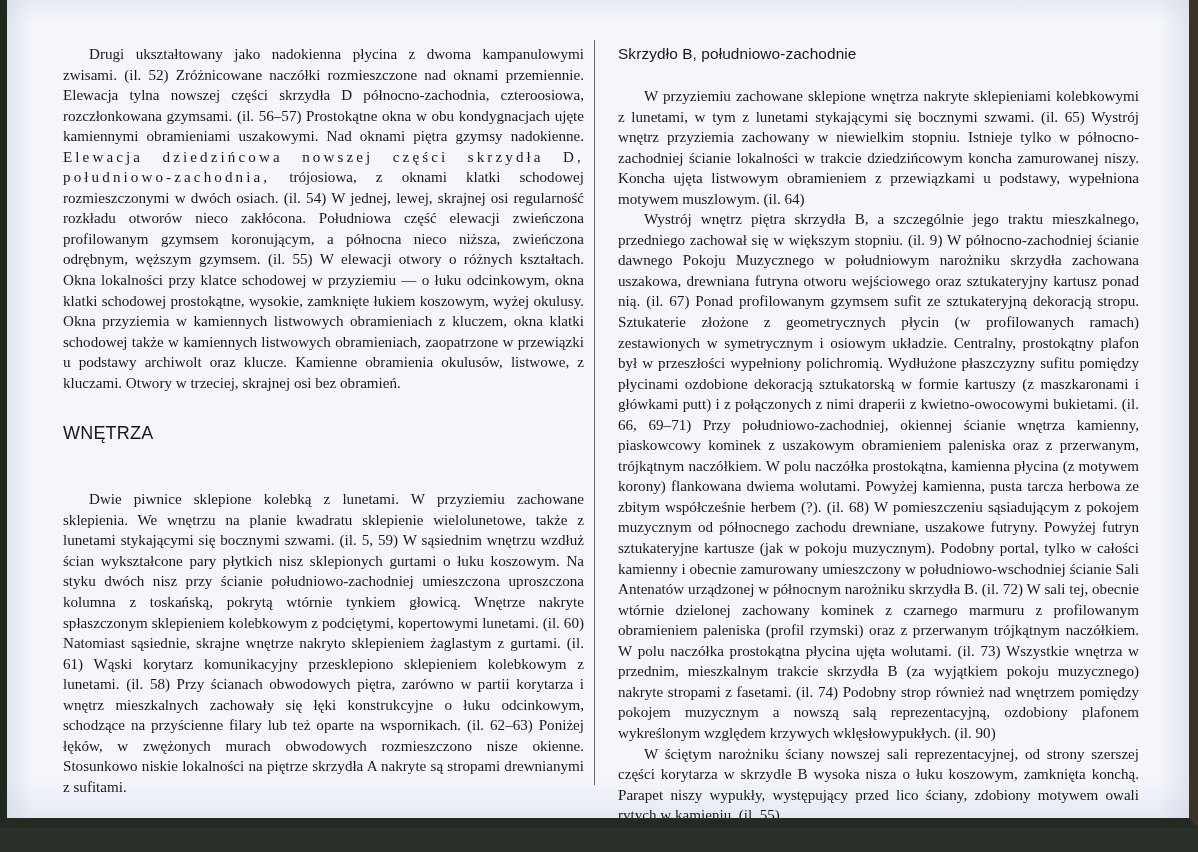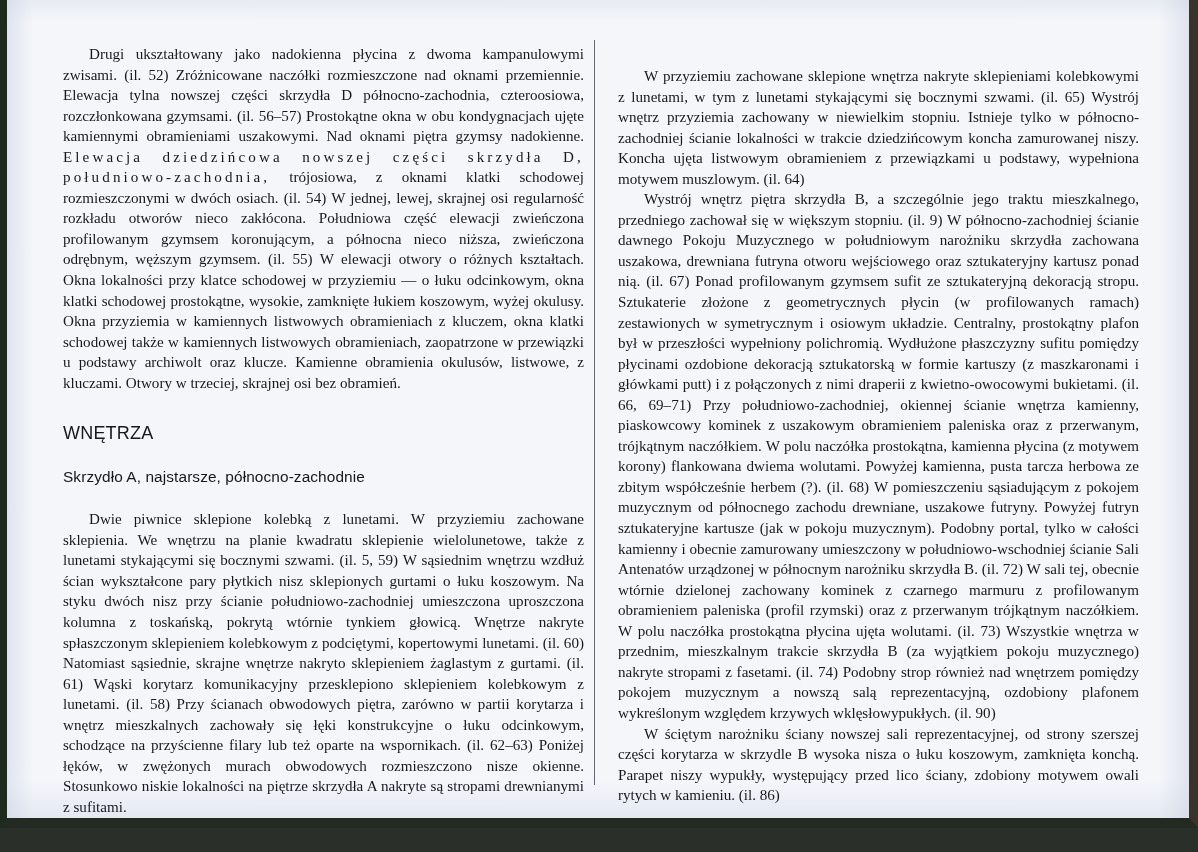--- a/index.html
+++ b/index.html
@@ -119,33 +119,33 @@
     <div class="column" id="column-left">
 
       <p class="body-paragraph"><span>Drugi ukształtowany jako nadokienna płycina z dwoma kampanulowymi zwisami. (il. 52) Zróżnicowane naczółki rozmieszczone nad oknami przemiennie. Elewacja tylna nowszej części skrzydła D północno-zachodnia, czteroosiowa, rozczłonkowana gzymsami. (il. 56–57) Prostokątne okna w obu kondygnacjach ujęte kamiennymi obramieniami uszakowymi. Nad oknami piętra gzymsy nadokienne. </span><span class="spaced">Elewacja dziedzińcowa nowszej części skrzydła D, południowo-zachodnia,</span><span> trójosiowa, z oknami klatki schodowej rozmieszczonymi w dwóch osiach. (il. 54) W jednej, lewej, skrajnej osi regularność rozkładu otworów nieco zakłócona. Południowa część elewacji zwieńczona profilowanym gzymsem koronującym, a północna nieco niższa, zwieńczona odrębnym, węższym gzymsem. (il. 55) W elewacji otwory o różnych kształtach. Okna lokalności przy klatce schodowej w przyziemiu — o łuku odcinkowym, okna klatki schodowej prostokątne, wysokie, zamknięte łukiem koszowym, wyżej okulusy. Okna przyziemia w kamiennych listwowych obramieniach z kluczem, okna klatki schodowej także w kamiennych listwowych obramieniach, zaopatrzone w przewiązki u podstawy archiwolt oraz klucze. Kamienne obramienia okulusów, listwowe, z kluczami. Otwory w trzeciej, skrajnej osi bez obramień.</span></p>
 
       <div class="gap-before-heading"></div>
 
       <h2 class="section-heading">WNĘTRZA</h2>
 
       <div class="gap-after-heading"></div>
 
-      <h3 class="subsection-heading">Skrzydło A, najstarsze, północno-zachodnie</h3>
 
       <div class="gap-after-sub"></div>
 
       <p class="body-paragraph">Dwie piwnice sklepione kolebką z lunetami. W przyziemiu zachowane sklepienia. We wnętrzu na planie kwadratu sklepienie wielolunetowe, także z lunetami stykającymi się bocznymi szwami. (il. 5, 59) W sąsiednim wnętrzu wzdłuż ścian wykształcone pary płytkich nisz sklepionych gurtami o łuku koszowym. Na styku dwóch nisz przy ścianie południowo-zachodniej umieszczona uproszczona kolumna z toskańską, pokrytą wtórnie tynkiem głowicą. Wnętrze nakryte spłaszczonym sklepieniem kolebkowym z podciętymi, kopertowymi lunetami. (il. 60) Natomiast sąsiednie, skrajne wnętrze nakryto sklepieniem żaglastym z gurtami. (il. 61) Wąski korytarz komunikacyjny przesklepiono sklepieniem kolebkowym z lunetami. (il. 58) Przy ścianach obwodowych piętra, zarówno w partii korytarza i wnętrz mieszkalnych zachowały się łęki konstrukcyjne o łuku odcinkowym, schodzące na przyścienne filary lub też oparte na wspornikach. (il. 62–63) Poniżej łęków, w zwężonych murach obwodowych rozmieszczono nisze okienne. Stosunkowo niskie lokalności na piętrze skrzydła A nakryte są stropami drewnianymi z sufitami.</p>
     </div>
 
     <div class="column" id="column-right">
 
+      <h3 class="subsection-heading">Skrzydło B, południowo-zachodnie</h3>
 
       <div class="gap-after-sub"></div>
 
       <p class="body-paragraph">W przyziemiu zachowane sklepione wnętrza nakryte sklepieniami kolebkowymi z lunetami, w tym z lunetami stykającymi się bocznymi szwami. (il. 65) Wystrój wnętrz przyziemia zachowany w niewielkim stopniu. Istnieje tylko w północno-zachodniej ścianie lokalności w trakcie dziedzińcowym koncha zamurowanej niszy. Koncha ujęta listwowym obramieniem z przewiązkami u podstawy, wypełniona motywem muszlowym. (il. 64)</p>
 
       <p class="body-paragraph">Wystrój wnętrz piętra skrzydła B, a szczególnie jego traktu mieszkalnego, przedniego zachował się w większym stopniu. (il. 9) W północno-zachodniej ścianie dawnego Pokoju Muzycznego w południowym narożniku skrzydła zachowana uszakowa, drewniana futryna otworu wejściowego oraz sztukateryjny kartusz ponad nią. (il. 67) Ponad profilowanym gzymsem sufit ze sztukateryjną dekoracją stropu. Sztukaterie złożone z geometrycznych płycin (w profilowanych ramach) zestawionych w symetrycznym i osiowym układzie. Centralny, prostokątny plafon był w przeszłości wypełniony polichromią. Wydłużone płaszczyzny sufitu pomiędzy płycinami ozdobione dekoracją sztukatorską w formie kartuszy (z maszkaronami i główkami putt) i z połączonych z nimi draperii z kwietno-owocowymi bukietami. (il. 66, 69–71) Przy południowo-zachodniej, okiennej ścianie wnętrza kamienny, piaskowcowy kominek z uszakowym obramieniem paleniska oraz z przerwanym, trójkątnym naczółkiem. W polu naczółka prostokątna, kamienna płycina (z motywem korony) flankowana dwiema wolutami. Powyżej kamienna, pusta tarcza herbowa ze zbitym współcześnie herbem (?). (il. 68) W pomieszczeniu sąsiadującym z pokojem muzycznym od północnego zachodu drewniane, uszakowe futryny. Powyżej futryn sztukateryjne kartusze (jak w pokoju muzycznym). Podobny portal, tylko w całości kamienny i obecnie zamurowany umieszczony w południowo-wschodniej ścianie Sali Antenatów urządzonej w północnym narożniku skrzydła B. (il. 72) W sali tej, obecnie wtórnie dzielonej zachowany kominek z czarnego marmuru z profilowanym obramieniem paleniska (profil rzymski) oraz z przerwanym trójkątnym naczółkiem. W polu naczółka prostokątna płycina ujęta wolutami. (il. 73) Wszystkie wnętrza w przednim, mieszkalnym trakcie skrzydła B (za wyjątkiem pokoju muzycznego) nakryte stropami z fasetami. (il. 74) Podobny strop również nad wnętrzem pomiędzy pokojem muzycznym a nowszą salą reprezentacyjną, ozdobiony plafonem wykreślonym względem krzywych wklęsłowypukłych. (il. 90)</p>
 
-      <p class="body-paragraph">W ściętym narożniku ściany nowszej sali reprezentacyjnej, od strony szerszej części korytarza w skrzydle B wysoka nisza o łuku koszowym, zamknięta konchą. Parapet niszy wypukły, występujący przed lico ściany, zdobiony motywem owali rytych w kamieniu. (il. 86)</p>
+      <p class="body-paragraph">W ściętym narożniku ściany nowszej sali reprezentacyjnej, od strony szerszej części korytarza w skrzydle B wysoka nisza o łuku koszowym, zamknięta konchą. Parapet niszy wypukły, występujący przed lico ściany, zdobiony motywem owali rytych w kamieniu. (il. 55)</p>
     </div>
 
   </div>
 </div>
 
 </body></html>

